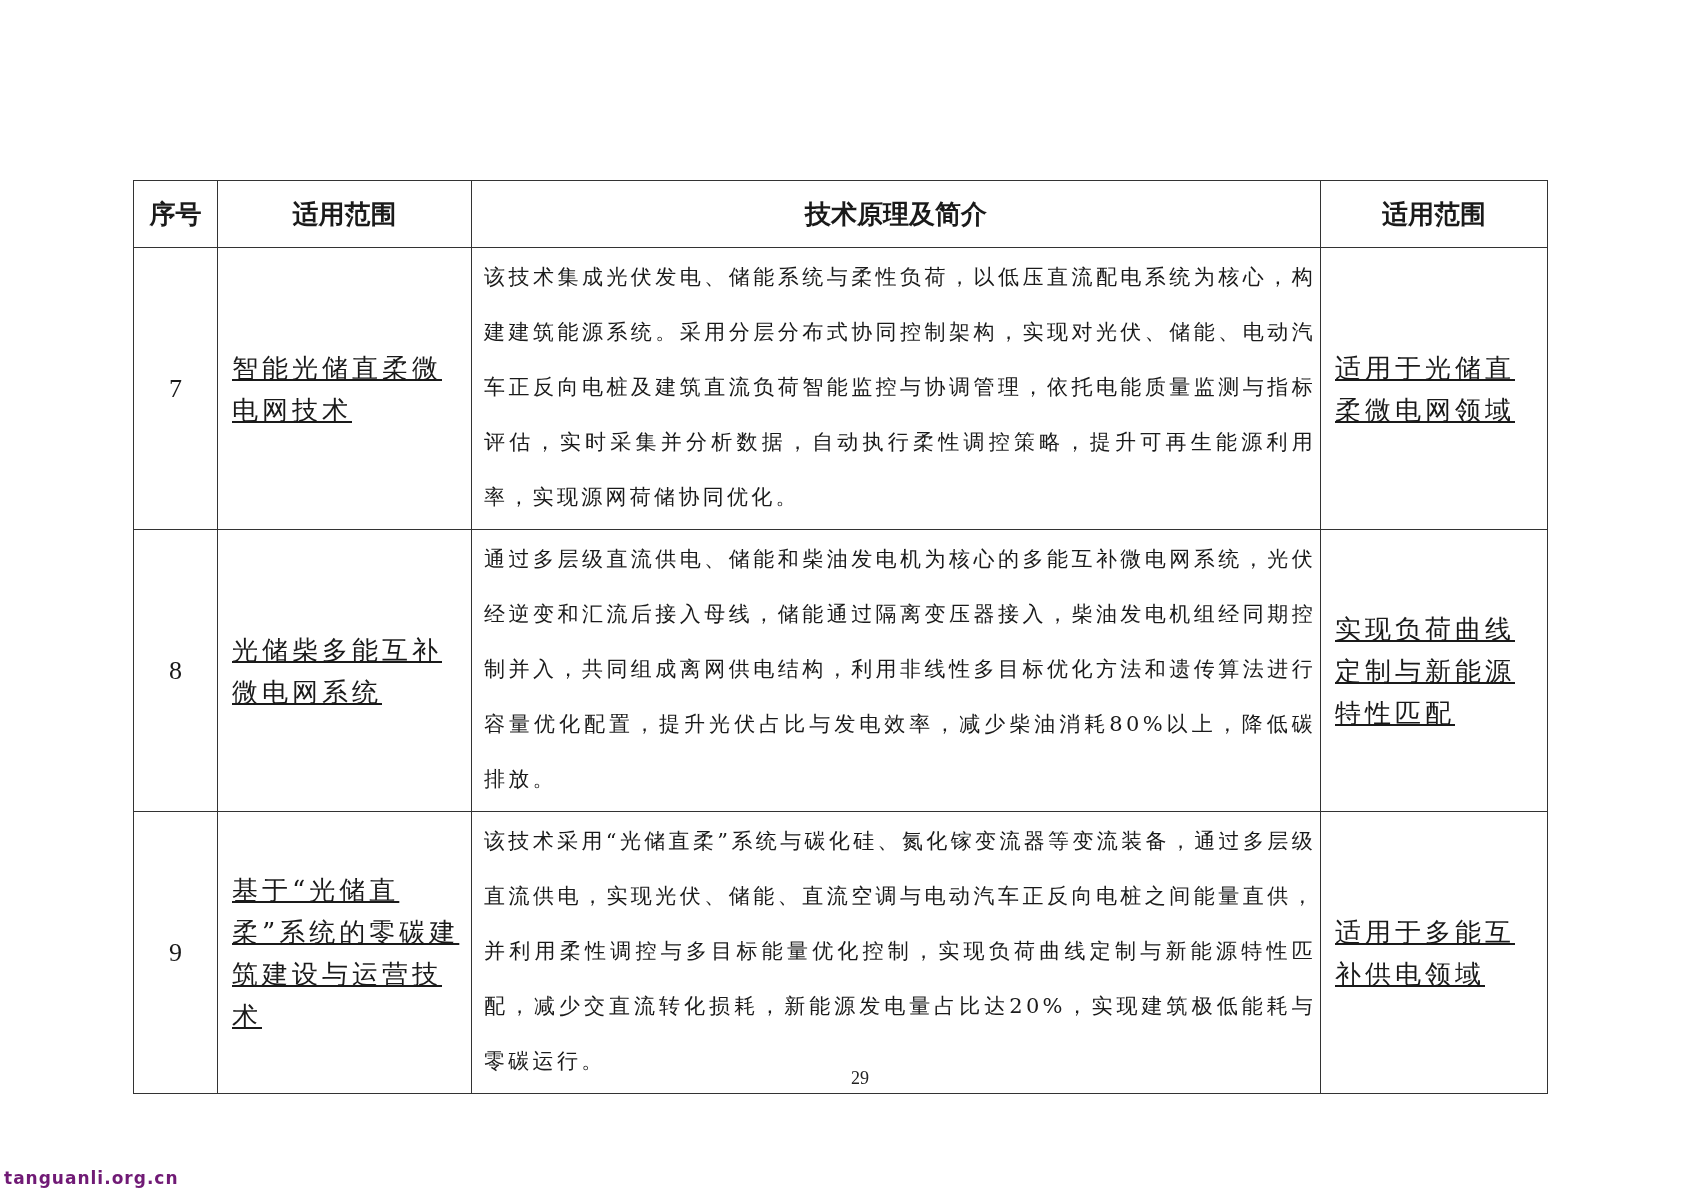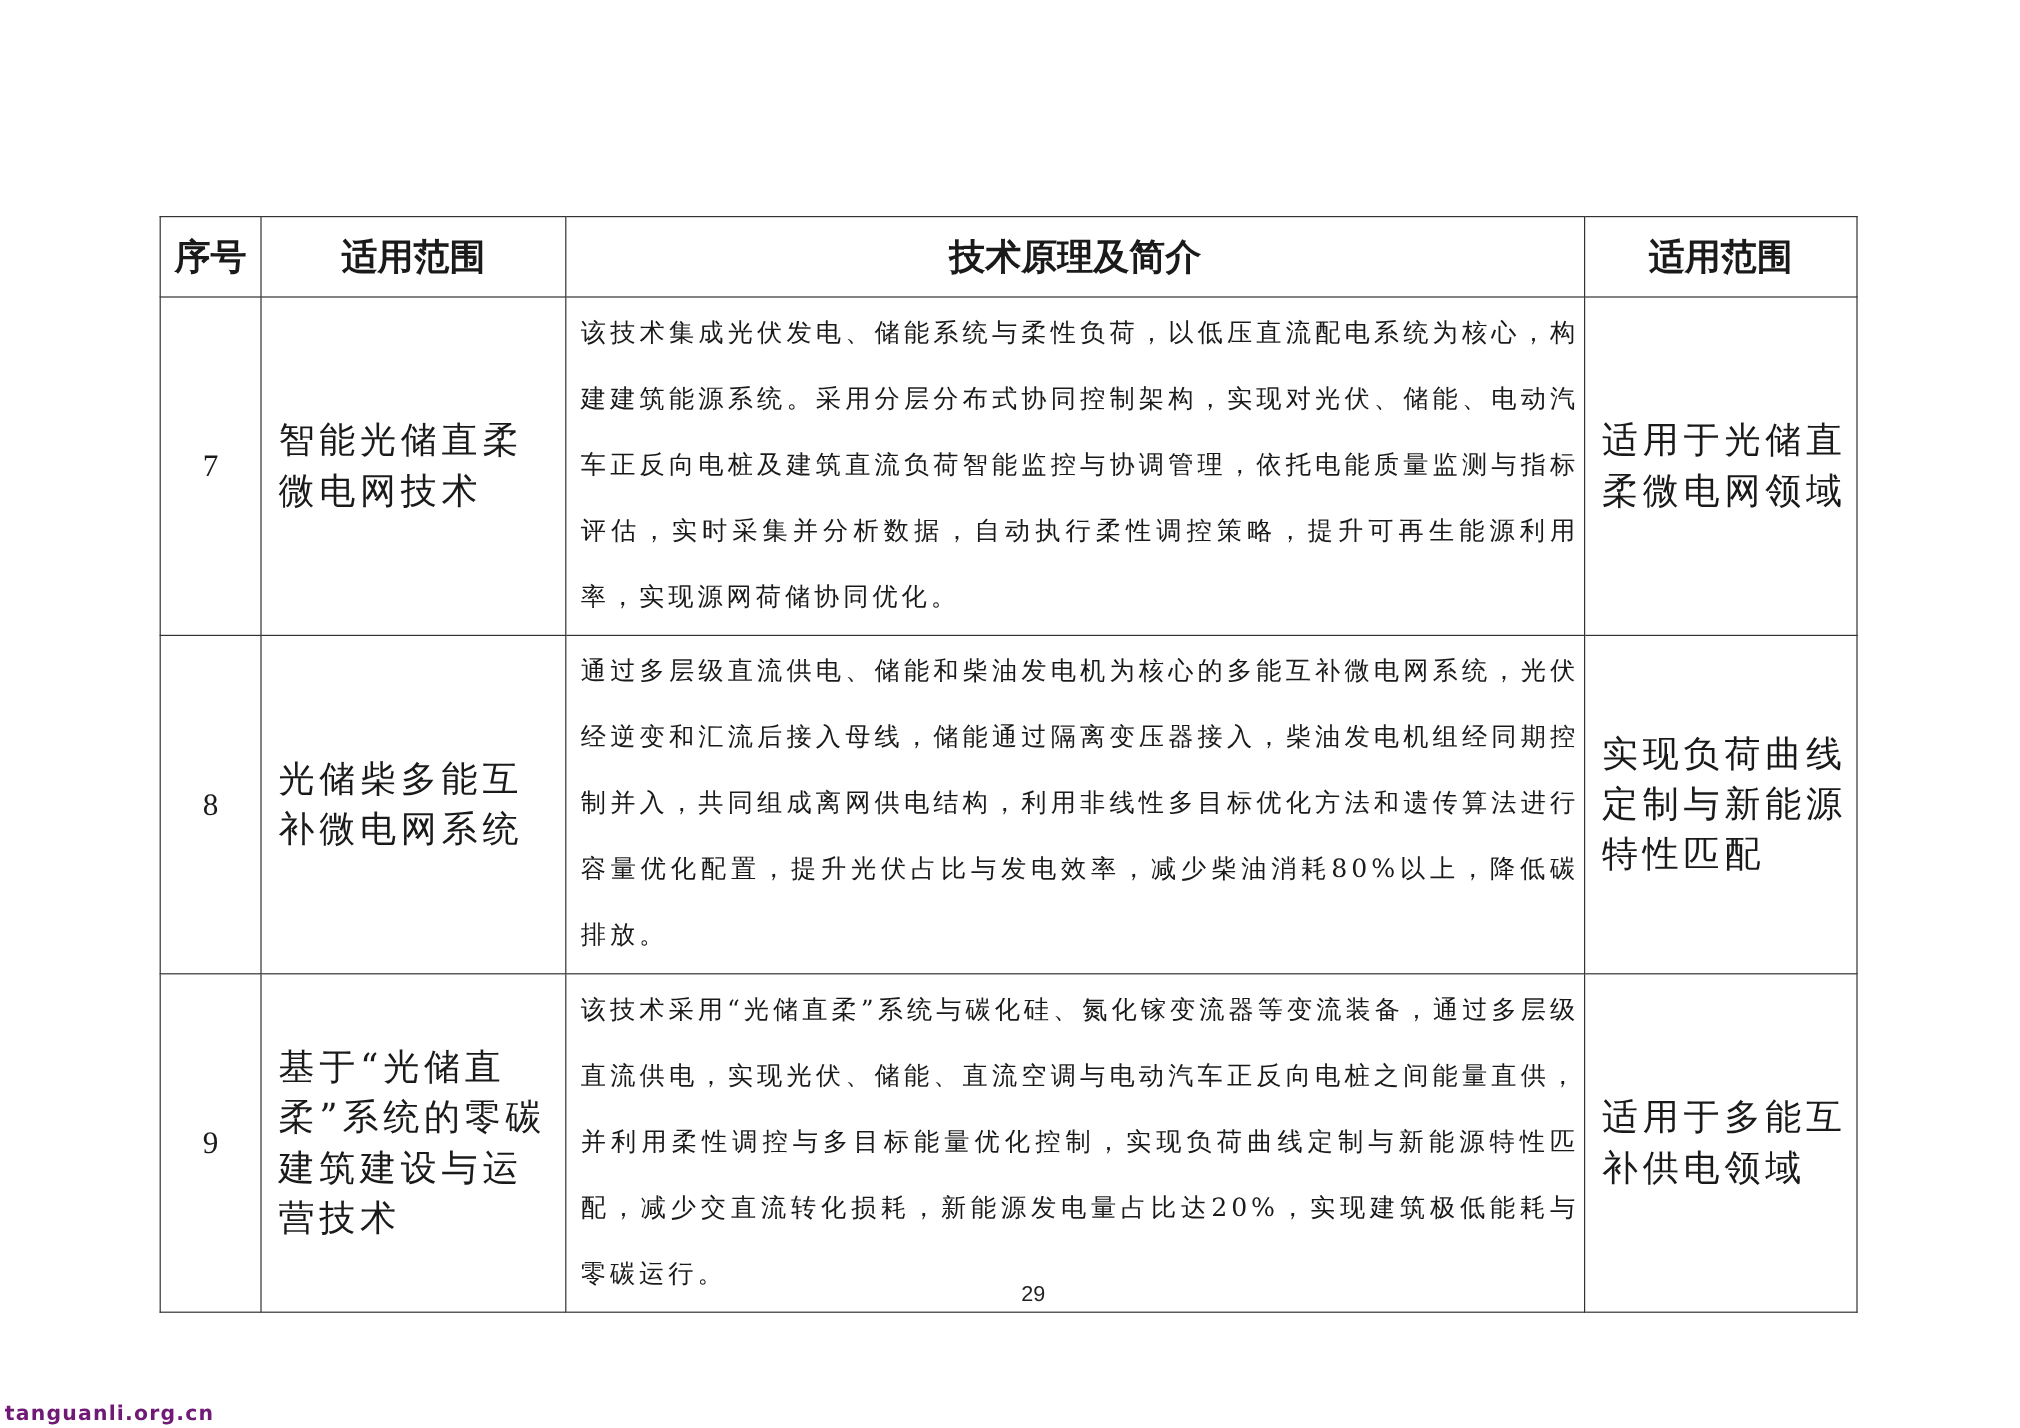--- a/index.html
+++ b/index.html
@@ -1,31 +1,31 @@
 <!DOCTYPE html>
 <html><head>
 <meta charset="utf-8">
 <style>
   html, body { margin:0; padding:0; background:#ffffff; }
   body { width:1683px; height:1190px; position:relative; overflow:hidden;
          font-family:"DejaVu Serif","Liberation Serif",serif; color:#1a1a1a; }
   .tbl { position:absolute; left:133px; top:180px; border-collapse:collapse; table-layout:fixed; }
   .tbl td, .tbl th { border:1.5px solid #333; padding:0; }
-  .tbl th { height:66px; font-size:30px; font-weight:bold; text-align:center; vertical-align:middle;
+  .tbl th { height:66px; font-size:26px; font-weight:bold; text-align:center; vertical-align:middle;
             font-family:"DejaVu Sans","Liberation Sans",sans-serif; }
   .c1 { width:84px; } .c2 { width:254px; } .c3 { width:849px; } .c4 { width:227px; }
   .num { text-align:center; vertical-align:middle; font-size:26px;
          font-family:"Liberation Serif",serif; }
-  .name, .scope { font-size:30px; line-height:42px; letter-spacing:4px; vertical-align:middle;
-                  padding:0 8px 0 14px !important; }
+  .name, .scope { font-size:26px; line-height:42px; letter-spacing:4px; vertical-align:middle;
+                  padding:0 8px 0 14px !important;text-decoration:underline; }
   .desc { font-size:21px; line-height:55px; letter-spacing:3.3px; vertical-align:middle;
           padding:2px 4px 4px 12px !important; text-align:justify; }
   .r1 td { height:216px; } .r2 td { height:216px; } .r3 td { height:215px; }
   .pagenum { position:absolute; left:851px; top:1068px; font-size:18px;
-             font-family:Liberation Sans, sans-serif; color:#222; }
+             font-family:Liberation Serif, serif; color:#222; }
   .watermark { position:absolute; left:4px; top:1168px; font-size:17px; letter-spacing:1px;
                color:#701a75; font-family:"DejaVu Sans",sans-serif; font-weight:bold; }
 </style>
 </head>
 <body>
 
 <table class="tbl">
   <colgroup>
       <col class="c1">
       <col class="c2">

